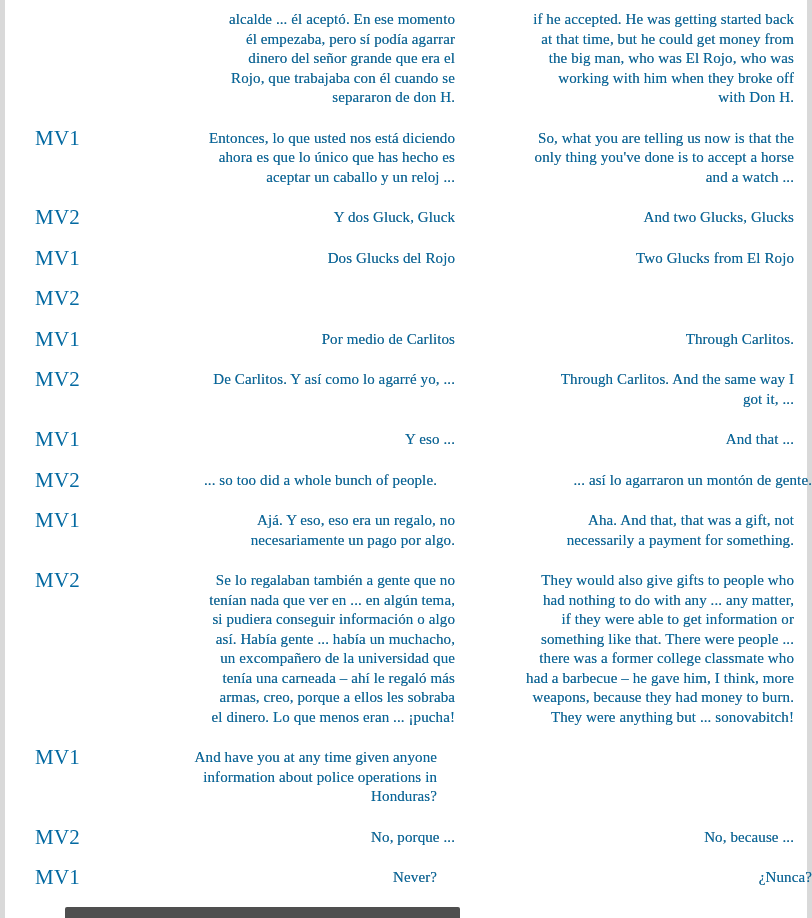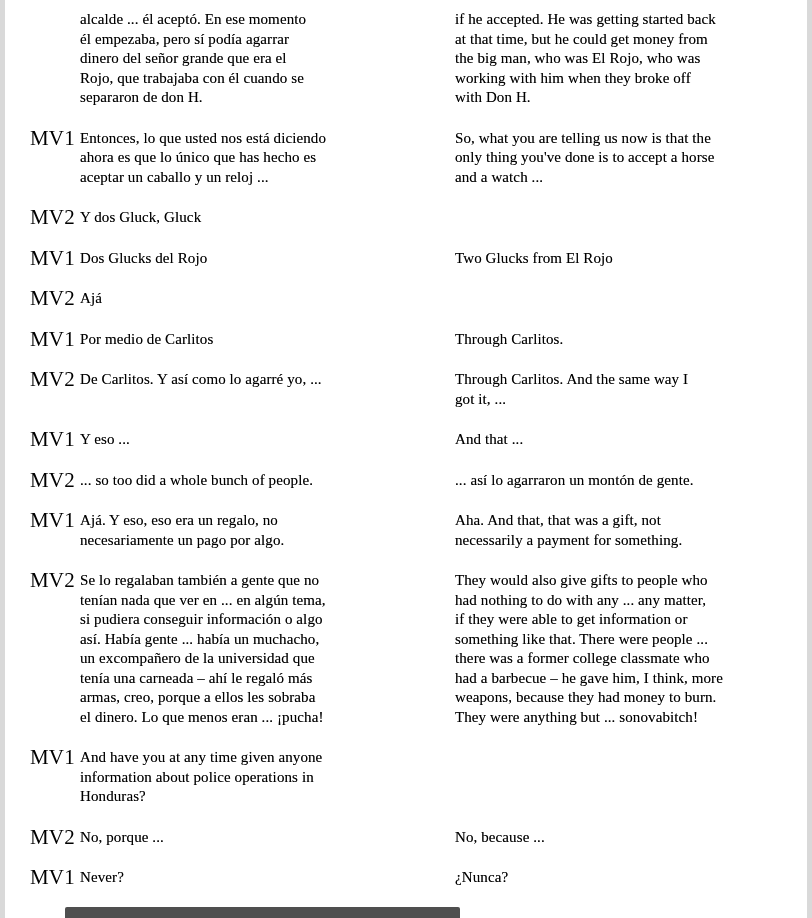--- a/index.html
+++ b/index.html
@@ -8,21 +8,22 @@
     background: #ffffff;
   }
   .scan-page {
     position: relative;
     width: 812px;
     height: 918px;
     margin: 0 auto;
     background: #ffffff;
     overflow: hidden;
     font-family: "Liberation Serif", "DejaVu Serif", serif;
-    color: #000000;
+    color: #0369a1;
+    text-align: right;
   }
   
   .edge-left, .edge-right {
     position: absolute;
     top: 0;
     bottom: 0;
     width: 5px;
     background: #d9d9d9;
   }
   .edge-left { left: 0; }
@@ -46,21 +47,21 @@
     letter-spacing: 0.2px;
   }
   .utterance {
     font-size: 15px;
     line-height: 19.5px;
     white-space: pre-line;
     letter-spacing: 0.1px;
     text-shadow: 0 0 0.45px rgba(40,40,40,0.55);
   }
   .utterance.english {
-    padding-right: 28px;
+    padding-right: 18px;
   }
   
   .scan-artifact-bar {
     position: absolute;
     left: 65px;
     bottom: 0;
     width: 395px;
     height: 11px;
     border-radius: 2px 2px 0 0;
   }
@@ -93,31 +94,31 @@
 ahora es que lo único que has hecho es
 aceptar un caballo y un reloj ...</div>
       <div class="utterance english">So, what you are telling us now is that the
 only thing you've done is to accept a horse
 and a watch ...</div>
     </div>
 
     <div class="turn">
       <div class="speaker">MV2</div>
       <div class="utterance spanish">Y dos Gluck, Gluck</div>
+      <div class="utterance english">And two Glucks, Glucks</div>
     </div>
 
     <div class="turn">
       <div class="speaker">MV1</div>
       <div class="utterance spanish">Dos Glucks del Rojo</div>
       <div class="utterance english">Two Glucks from El Rojo</div>
     </div>
 
     <div class="turn">
       <div class="speaker">MV2</div>
-      <div class="utterance spanish">Ajá</div>
     </div>
 
     <div class="turn">
       <div class="speaker">MV1</div>
       <div class="utterance spanish">Por medio de Carlitos</div>
       <div class="utterance english">Through Carlitos.</div>
     </div>
 
     <div class="turn">
       <div class="speaker">MV2</div>

